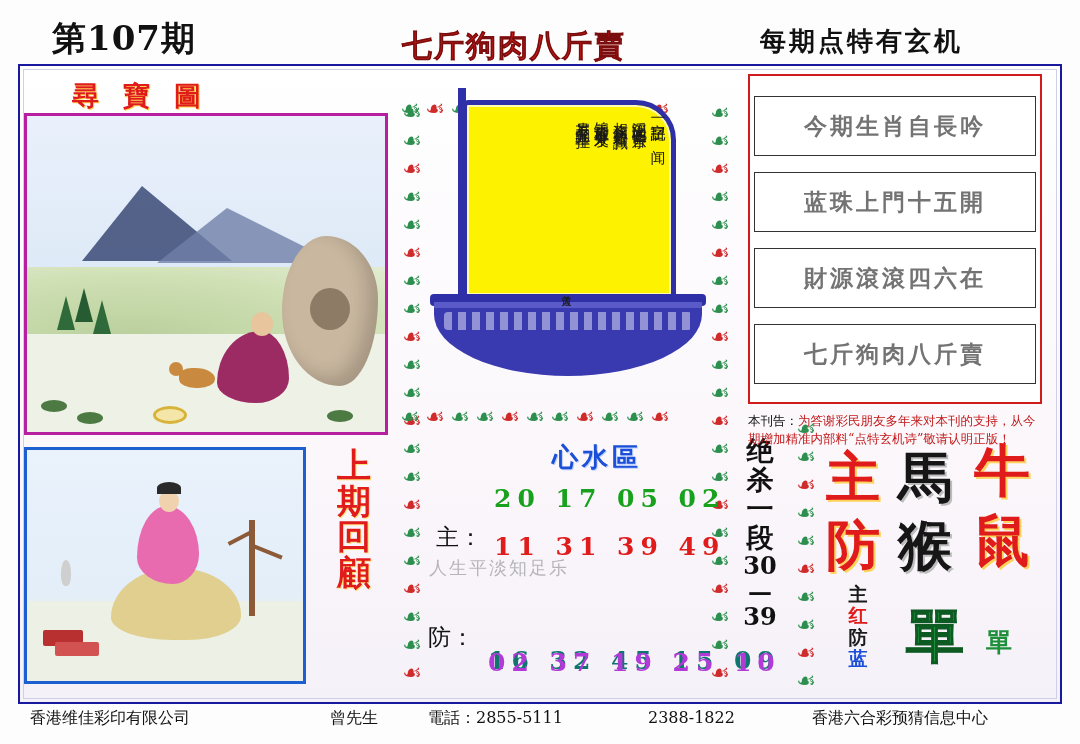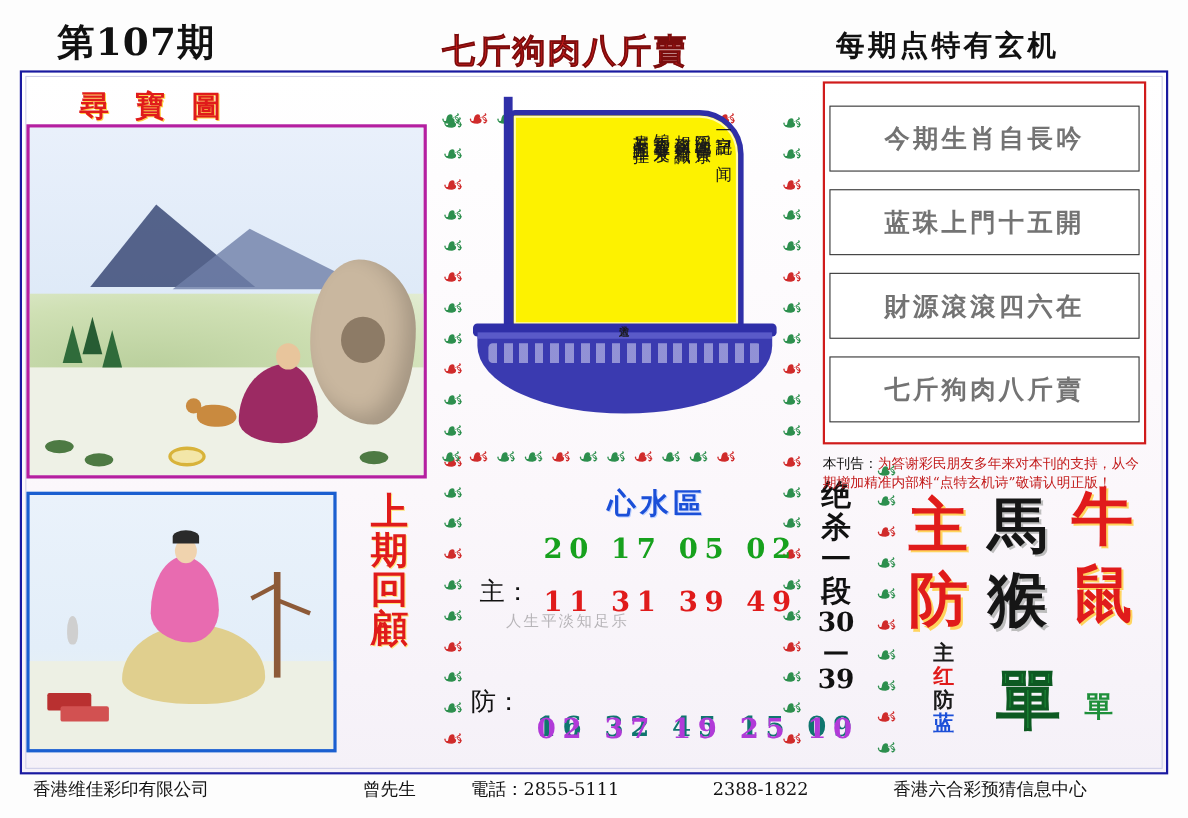--- a/index.html
+++ b/index.html
@@ -212,23 +212,23 @@
   .nr-green { color:#17a11d; }
   .nr-red { color:#e01b1b; }
   .nr-pink { color:#0f766e;margin-top:48px; }
   .nr-violet { color:#b13ad8; }
   .lbl-zhu, .lbl-fang {
     position:absolute;
     font-family:"DejaVu Serif", serif;
     font-size:23px; color:#111;
   }
   .ghost-row {
-    position:absolute; left:460px; top:556px;
-    font-family:"DejaVu Serif", serif;
-    font-size:14px; color:rgba(60,60,60,.35);
+    position:absolute; left:429px; top:556px;
+    font-family:"DejaVu Serif", serif;
+    font-size:18px; color:rgba(60,60,60,.35);
     letter-spacing:2px;
   }
 
   
   .juesha {
     position:absolute; left:740px; top:436px;
     width:40px;
     font-family:"DejaVu Serif", serif;
     font-size:27px; font-weight:bold; color:#111;
     line-height:1.08; text-align:center;

